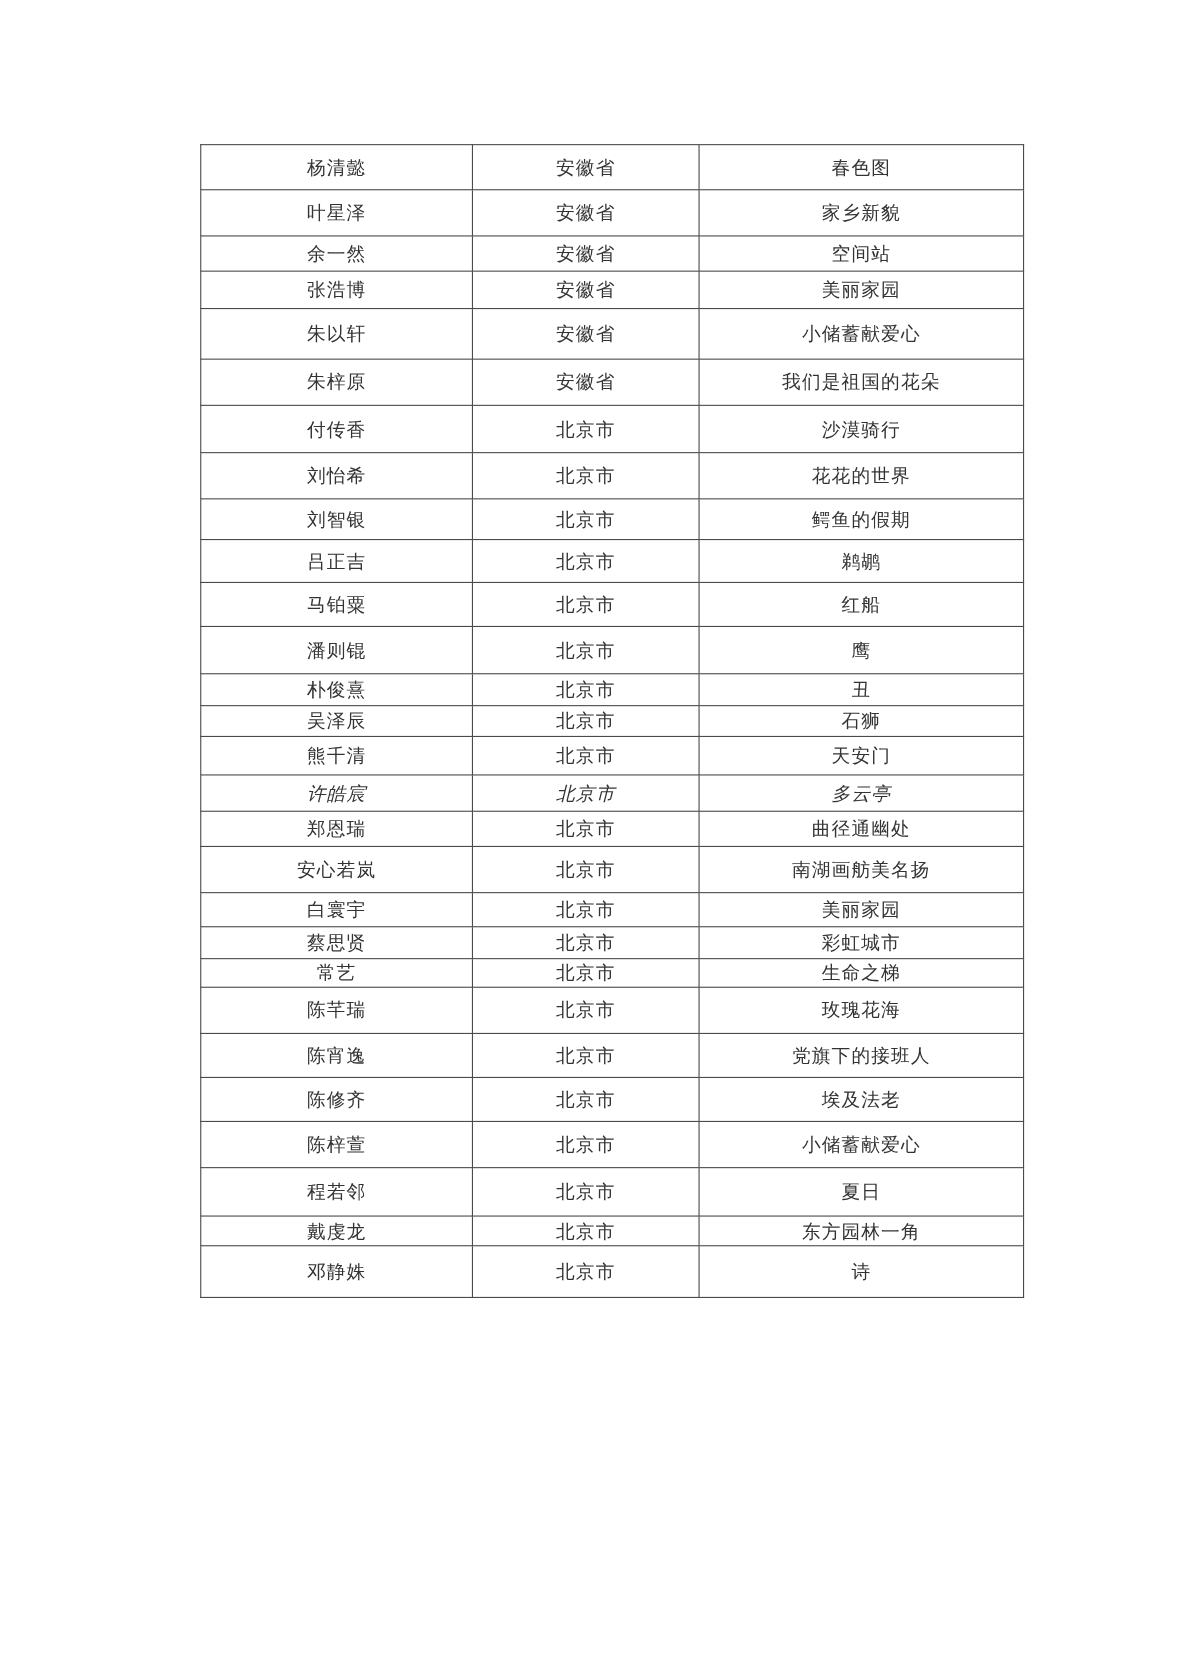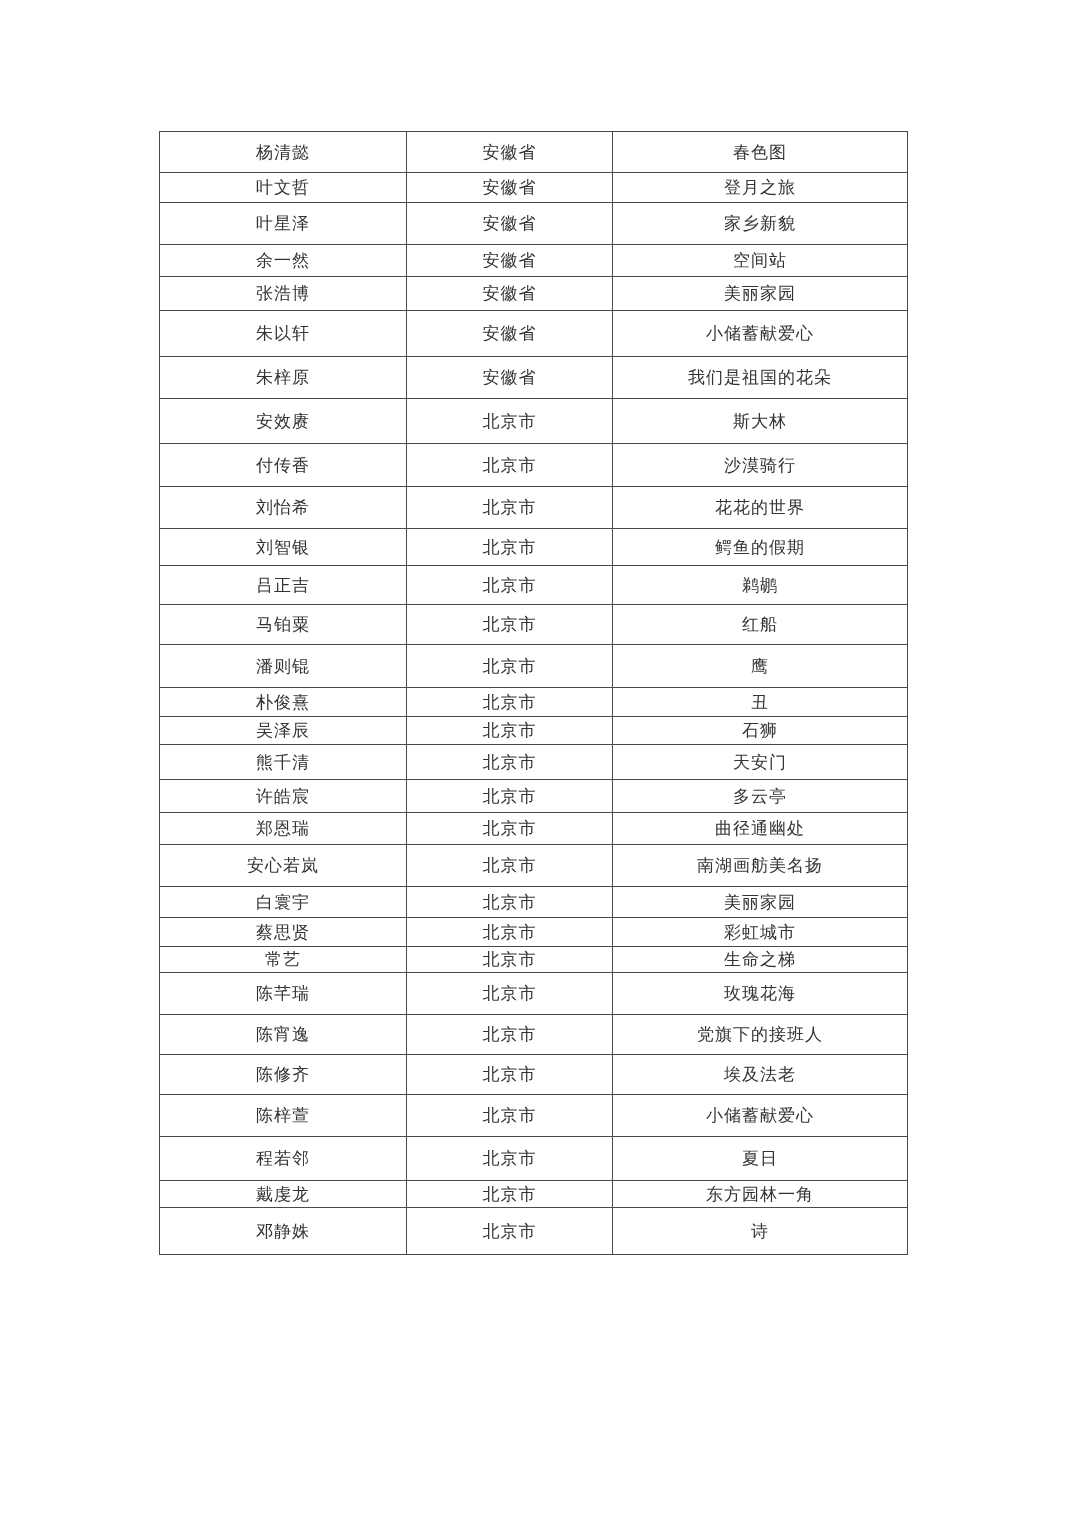--- a/index.html
+++ b/index.html
@@ -15,21 +15,21 @@
   .page{
     position:relative;
     width:1080px;
     height:1527px;
     background:var(--bg);
     overflow:hidden;
     font-family:"DejaVu Serif","Liberation Serif",serif;
   }
   table.roster{
     position:absolute;
-    left:159px;
+    left:182px;
     top:131px;
     width:748px;
     border-collapse:collapse;
     table-layout:fixed;
   }
   table.roster td{
     border:1px solid var(--border);
     text-align:center;
     vertical-align:middle;
     font-size:17px;
@@ -52,25 +52,20 @@
       <col class="c-name">
       <col class="c-province">
       <col class="c-title">
     </colgroup>
     <tbody id="roster-body">
         <tr style="height: 41px;">
           <td>杨清懿</td>
           <td>安徽省</td>
           <td>春色图</td>
         </tr>
-        <tr style="height: 30px;">
-          <td>叶文哲</td>
-          <td>安徽省</td>
-          <td>登月之旅</td>
-        </tr>
         <tr style="height: 42px;">
           <td>叶星泽</td>
           <td>安徽省</td>
           <td>家乡新貌</td>
         </tr>
         <tr style="height: 32px;">
           <td>余一然</td>
           <td>安徽省</td>
           <td>空间站</td>
         </tr>
@@ -82,25 +77,20 @@
         <tr style="height: 46px;">
           <td>朱以轩</td>
           <td>安徽省</td>
           <td>小储蓄献爱心</td>
         </tr>
         <tr style="height: 42px;">
           <td>朱梓原</td>
           <td>安徽省</td>
           <td>我们是祖国的花朵</td>
         </tr>
-        <tr style="height: 45px;">
-          <td>安效赓</td>
-          <td>北京市</td>
-          <td>斯大林</td>
-        </tr>
         <tr style="height: 43px;">
           <td>付传香</td>
           <td>北京市</td>
           <td>沙漠骑行</td>
         </tr>
         <tr style="height: 42px;">
           <td>刘怡希</td>
           <td>北京市</td>
           <td>花花的世界</td>
         </tr>
@@ -132,21 +122,21 @@
         <tr style="height: 28px;">
           <td>吴泽辰</td>
           <td>北京市</td>
           <td>石狮</td>
         </tr>
         <tr style="height: 35px;">
           <td>熊千清</td>
           <td>北京市</td>
           <td>天安门</td>
         </tr>
-        <tr style="height: 33px;">
+        <tr style="height: 33px; font-style: italic;">
           <td>许皓宸</td>
           <td>北京市</td>
           <td>多云亭</td>
         </tr>
         <tr style="height: 32px;">
           <td>郑恩瑞</td>
           <td>北京市</td>
           <td>曲径通幽处</td>
         </tr>
         <tr style="height: 42px;">

